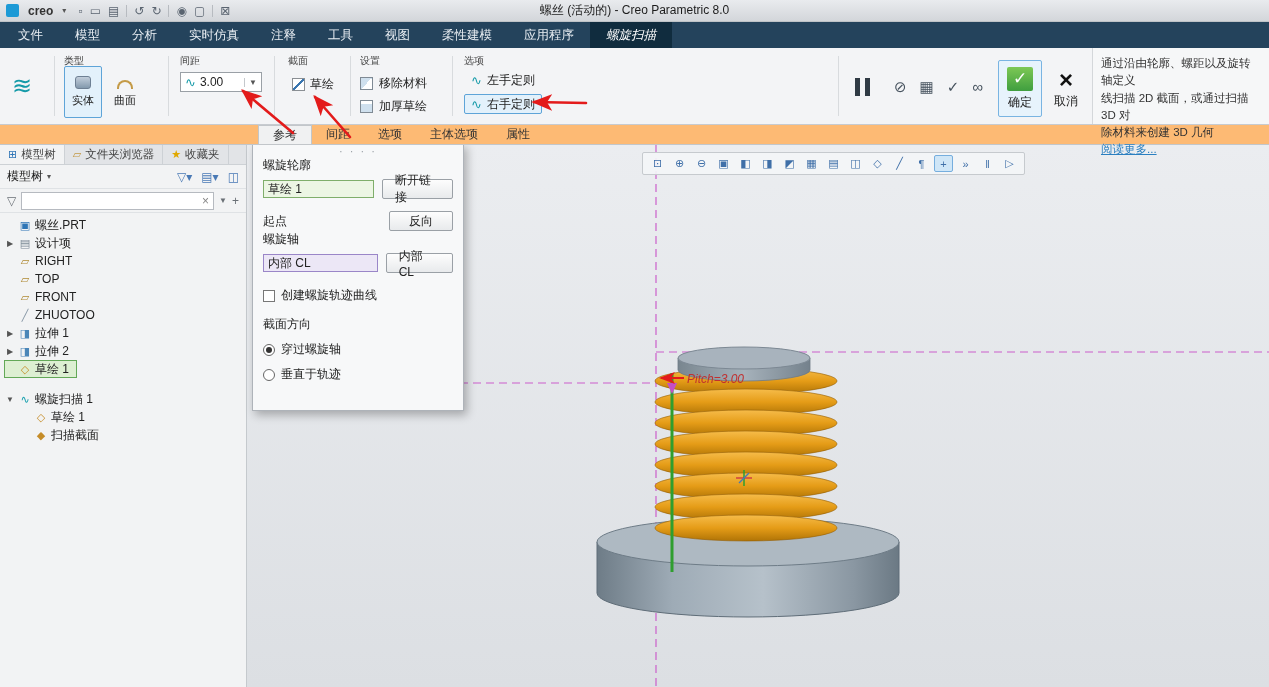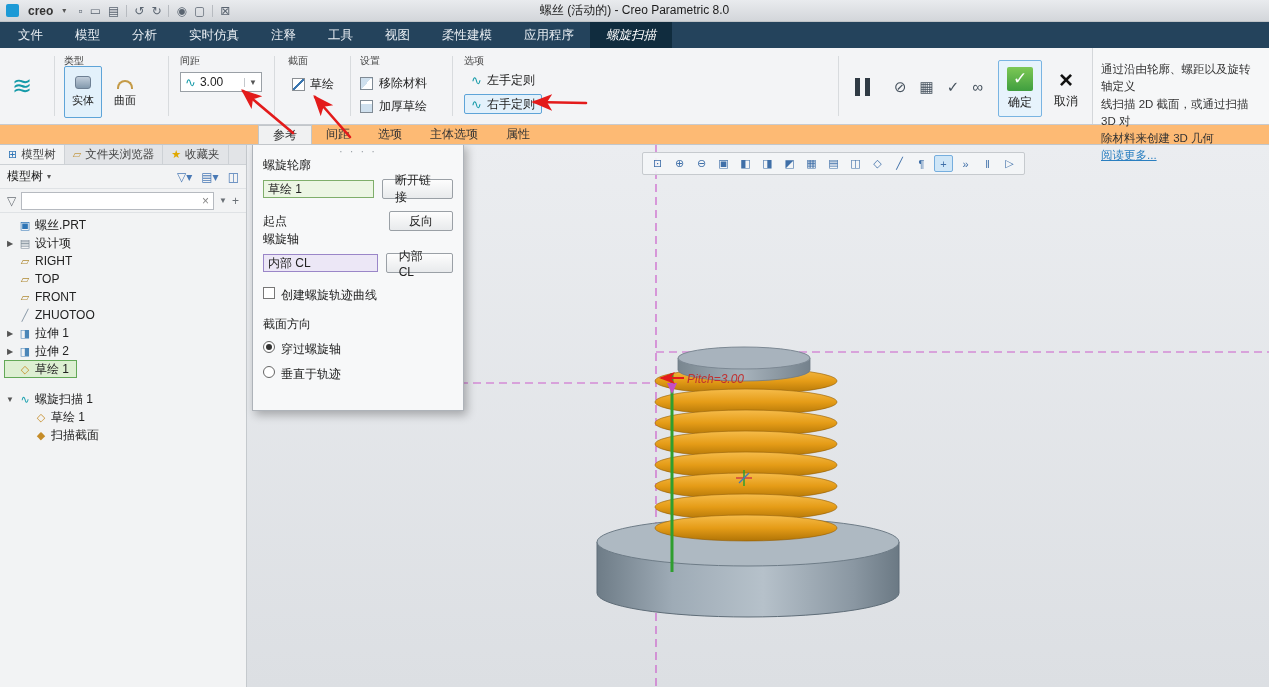--- a/index.html
+++ b/index.html
@@ -42,21 +42,21 @@
 .opt-row{position:absolute;left:464px;height:20px;display:flex;align-items:center;gap:5px;padding:0 6px;font-size:12px;border:1px solid transparent;border-radius:2px}
 .opt-row.pressed{background:#e3f1fb;border-color:#5ea4d8}
 .opt-icon{color:#149aa8;font-size:13px}
 .pause-btn{position:absolute;left:848px;top:26px;width:28px;height:26px;display:flex;gap:5px;align-items:center;justify-content:center}
 .pbar{width:5px;height:18px;background:#2f3a44}
 .mini-icons{position:absolute;left:894px;top:30px;display:flex;gap:13px;font-size:15px;color:#46525e}
 .ok-btn{position:absolute;left:998px;top:12px;width:44px;height:57px;display:flex;flex-direction:column;align-items:center;justify-content:center;gap:3px;background:#e7f3fc;border:1px solid #79b4e2;border-radius:2px;font-size:12px}
 .ok-check{width:26px;height:24px;background:linear-gradient(#7dc855,#3f9e3f);color:#fff;font-size:17px;font-weight:bold;text-align:center;line-height:24px;border-radius:2px}
 .cancel-btn{position:absolute;left:1046px;top:12px;width:40px;height:57px;display:flex;flex-direction:column;align-items:center;justify-content:center;gap:1px;font-size:12px}
 .x-icon{font-size:24px;line-height:24px;color:#111;font-weight:bold}
-.help-panel{position:absolute;left:1092px;right:0;top:0;bottom:0;background:#f6f7f8;border-left:1px solid #d4d7da;padding:13px 8px;font-size:11.5px;color:#333;line-height:1.5}
+.help-panel{position:absolute;left:1092px;right:0;top:0;bottom:0;background:#f6f7f8;border-left:1px solid #d4d7da;padding:7px 8px;font-size:11.5px;color:#333;line-height:1.5}
 .help-panel .more{color:#2a7fc0;text-decoration:underline;cursor:pointer}
 
 
 .subtabs{position:absolute;left:0;top:125px;width:100%;height:20px;background:#fdba74;border-bottom:1px solid #c2c6ca;display:flex;padding-left:258px;z-index:24}
 .stab{line-height:19px;padding:0 14px;font-size:12px;color:#333;cursor:default}
 .stab.active{background:#f0f1f2;border:1px solid #c2c6ca;border-bottom:none}
 
 
 .left-panel{position:absolute;left:0;top:145px;width:247px;bottom:0;background:#f2f3f4;border-right:1px solid #c5c9cd;z-index:10;overflow:hidden}
 .nav-tabs{height:20px;background:#e2e4e7;display:flex;border-bottom:1px solid #cdd1d5}
@@ -85,21 +85,21 @@
 .grip{text-align:center;color:#9aa0a6;font-size:11px;letter-spacing:2px;height:10px;line-height:8px}
 .rp-label{font-size:12px;color:#222}
 .rp-row{display:flex;align-items:center;margin-top:5px;gap:8px}
 .rp-input{width:118px;height:18px;border:1px solid #7fae6b;background:#ecf6e4;font-size:12px;padding:0 4px;display:flex;align-items:center;overflow:hidden}
 .rp-input.purple{border-color:#9a86c8;background:#ece7f6}
 .rp-btn{height:20px;min-width:64px;padding:0 12px;background:linear-gradient(#fdfdfd,#e8eaec);border:1px solid #9aa0a6;border-radius:2px;font-size:12px;display:flex;align-items:center;justify-content:center;cursor:default}
 .spacer{flex:1}
 .cb{width:12px;height:12px;border:1px solid #777;background:#fff;display:inline-block;vertical-align:-2px;margin-right:6px}
 .radio{width:12px;height:12px;border:1px solid #666;border-radius:50%;display:inline-flex;align-items:center;justify-content:center;margin-right:6px;background:#fff}
 .radio.on::after{content:'';width:6px;height:6px;border-radius:50%;background:#333}
-.rp-opt{margin-top:8px;display:flex;align-items:flex-start;font-size:12px}
+.rp-opt{margin-top:8px;display:flex;align-items:center;font-size:12px}
 
 
 .graphics{position:absolute;left:247px;top:145px;right:0;bottom:0;background:linear-gradient(#ebedf0,#dcdfe3);overflow:hidden}
 .gtoolbar{position:absolute;left:395px;top:7px;display:flex;gap:3px;padding:2px 5px;background:rgba(243,245,247,.92);border:1px solid #c6cace;border-radius:2px;z-index:5}
 .gicon{width:19px;height:17px;display:flex;align-items:center;justify-content:center;font-size:11px;color:#3f6fa8;border:1px solid transparent;border-radius:2px;cursor:default}
 .gicon.sel{background:#cfe6f7;border-color:#76aede}
 .scene{position:absolute;left:0;top:0}
 .watermark{position:absolute;left:660px;top:502px;font-size:23px;color:#a2a6ab;letter-spacing:1px}
 
 

